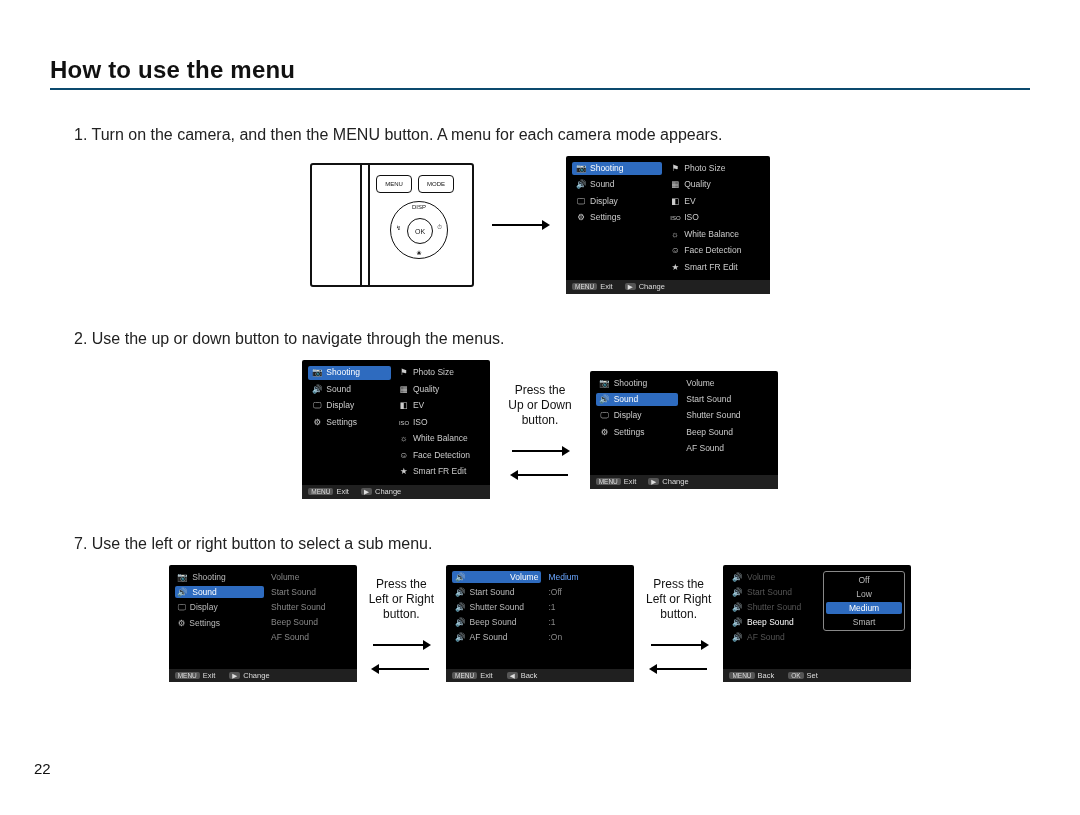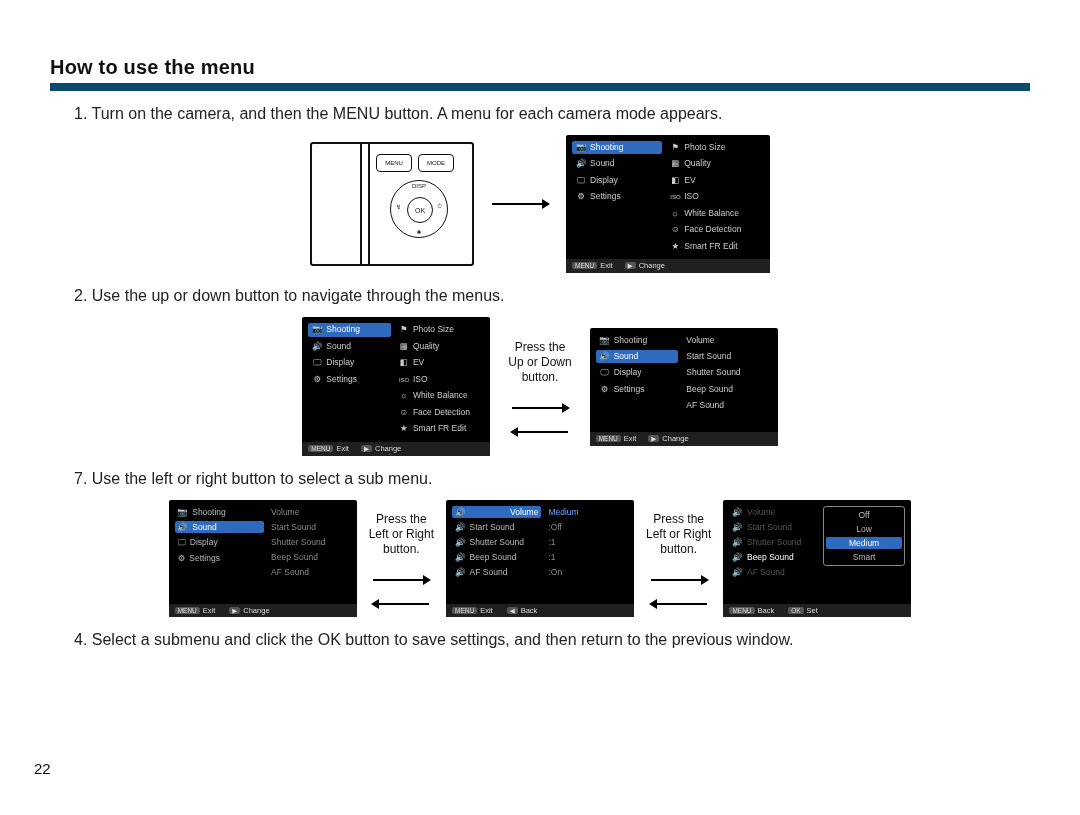--- a/index.html
+++ b/index.html
@@ -11,30 +11,30 @@
     width: 1080px;
   }
   .page {
     width: 1080px;
     height: 815px;
     position: relative;
     box-sizing: border-box;
     padding: 56px 50px 40px 50px;
   }
   h1.title {
-    font-size: 20px;
+    font-size: 24px;
     font-weight: bold;
     margin: 0 0 5px 0;
-    border-bottom: 8px solid #0c4a6e;
+    border-bottom: 2px solid #0c4a6e;
     padding-bottom: 4px;
     letter-spacing: 0.2px;
   }
   .step {
     font-size: 16px;
-    margin: 14px 0 12px 24px;
+    margin: 36px 0 12px 24px;
     color: #222;
   }
   .row {
     display: flex;
     align-items: center;
     justify-content: center;
     gap: 18px;
     margin-top: 6px;
   }
   .arrow-right, .arrow-left {
@@ -577,16 +577,15 @@
           </div>
         </div>
       </div>
       <div class="footer">
           <span><span class="key">MENU</span><span>Back</span></span>
           <span><span class="key">OK</span><span>Set</span></span>
         </div>
     </div>
   </div>
 
-  <p class="step">4. Select a submenu and click the OK button to save settings, and then return to the previous window.</p>
 
   <div class="page-number">22</div>
 </div>
 
 </body></html>

